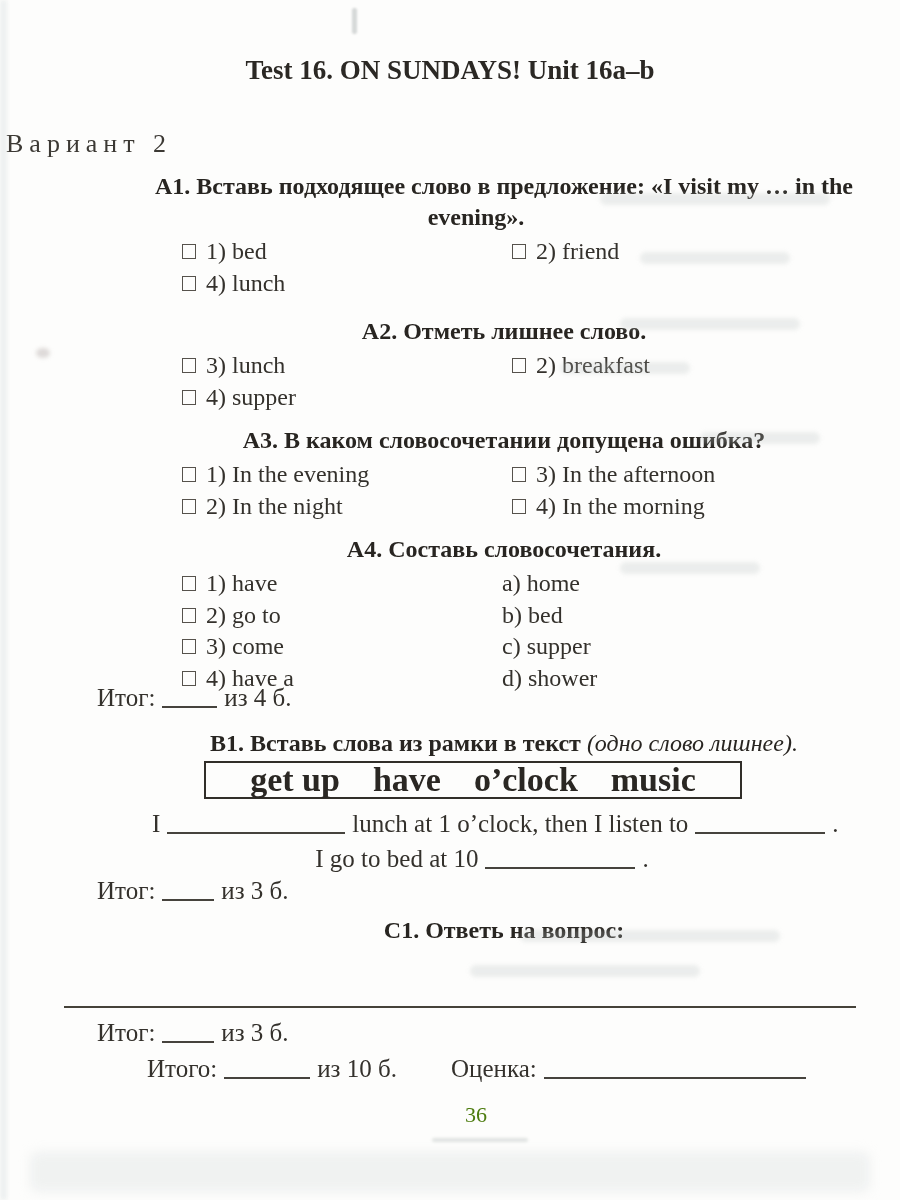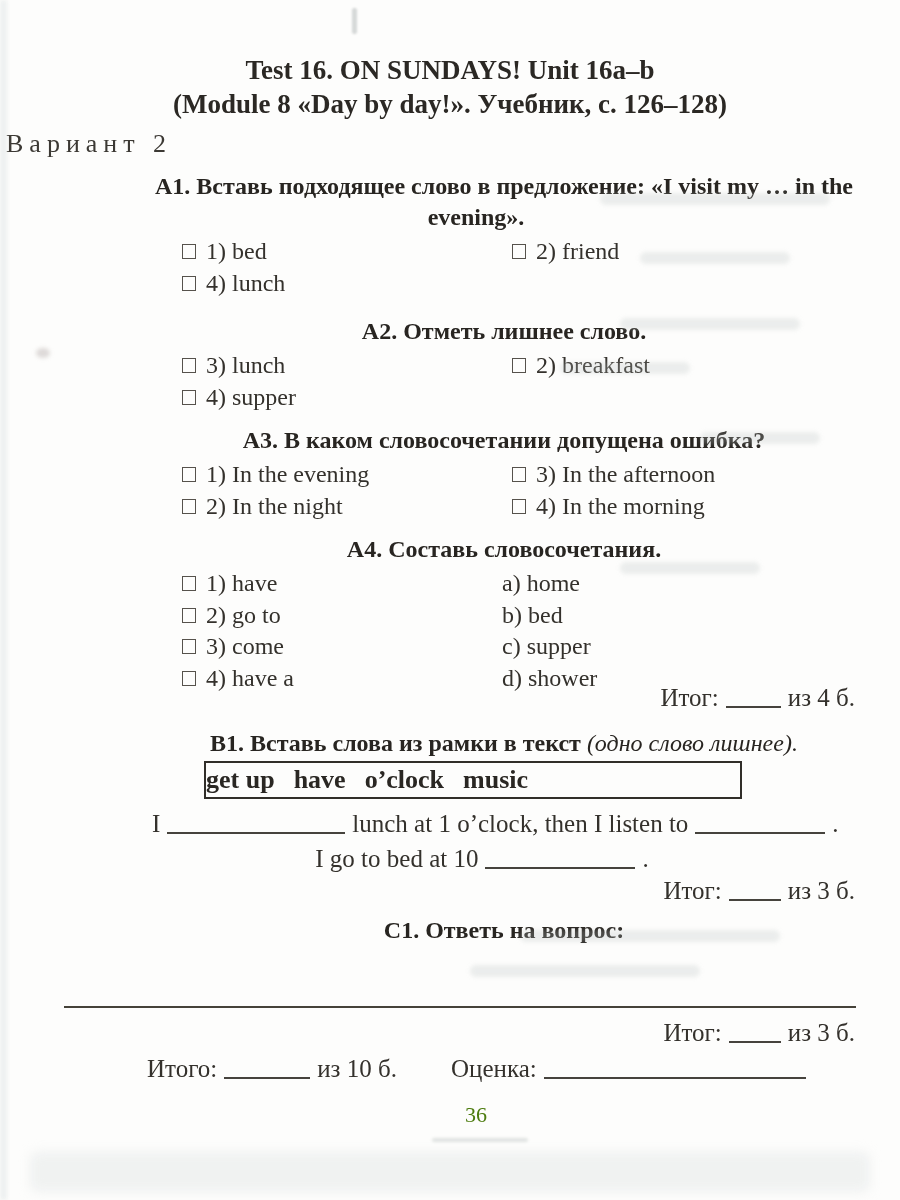--- a/index.html
+++ b/index.html
@@ -27,31 +27,31 @@
   .task-heading{margin:0;font-size:24px;font-weight:bold;line-height:31px;
     color:#282521;text-indent:56px;text-align:center;}
   .note{font-style:italic;font-weight:normal;}
   .options{margin:3px 0 0 85px;display:grid;grid-template-columns:330px auto;
     font-size:24px;line-height:31.5px;}
   #a4-grid{grid-template-columns:320px auto;}
   .checkbox{display:inline-block;width:12px;height:13px;
     border:1.5px solid #56524c;margin-right:10px;position:relative;top:0px;}
   
   #word-box{position:absolute;left:204px;top:761px;width:534px;height:34px;
-    border:2px solid #312e29;display:flex;align-items:center;justify-content:flex-start;
-    gap:19px;font-weight:bold;font-size:26px;color:#2a2723;}
+    border:2px solid #312e29;display:flex;align-items:center;justify-content:center;
+    gap:33px;font-weight:bold;font-size:34px;color:#2a2723;}
   
   .fill-line{position:absolute;left:97px;width:770px;font-size:25px;color:#34312c;}
   #b1-line1{top:810px;}
   #b1-line2{top:845px;text-align:center;}
   #b1-line1 .lead{margin-left:55px;}
   .blank{display:inline-block;border-bottom:2px solid #46433d;height:15px;
     vertical-align:-2px;margin:0 7px;}
   
-  .score{position:absolute;left:97px;width:758px;text-align:right;
+  .score{position:absolute;left:97px;width:758px;
     font-size:25px;color:#34312c;}
   #score-a4{top:684px;}
   #score-b1{top:877px;}
   #score-c1{top:1019px;}
   
   #c1-question{position:absolute;left:97px;top:949px;font-size:25px;}
   #answer-line{position:absolute;left:64px;top:1006px;width:792px;height:0;
     border-top:2px solid #454239;}
   
   #totals{position:absolute;left:97px;top:1055px;width:758px;font-size:25px;}
@@ -72,21 +72,20 @@
     background:rgba(223,229,228,0.45);filter:blur(6px);border-radius:8px;}
   #art-left-edge{left:0;top:0;width:7px;height:1200px;
     background:rgba(210,218,218,0.35);filter:blur(2px);border-radius:0;}
 </style>
 </head>
 <body>
 
 <div class="page">
 
   <div class="title" id="title1">Test 16. ON SUNDAYS! Unit 16a–b</div>
-  <div class="title" id="title2">(Module 8 «Day by day!». Учебник, с. 126–128)</div>
   <div id="variant">Вариант 2</div>
 
   <section class="task" id="task-a1">
     <h2 class="task-heading">А1. Вставь подходящее слово в предложение: «I visit my … in the evening».</h2>
     <div class="options">
       <div><span class="checkbox"></span><span>1) bed</span></div>
       <div><span class="checkbox"></span><span>2) friend</span></div>
       <div><span class="checkbox"></span><span>4) lunch</span></div>
     </div>
   </section>

